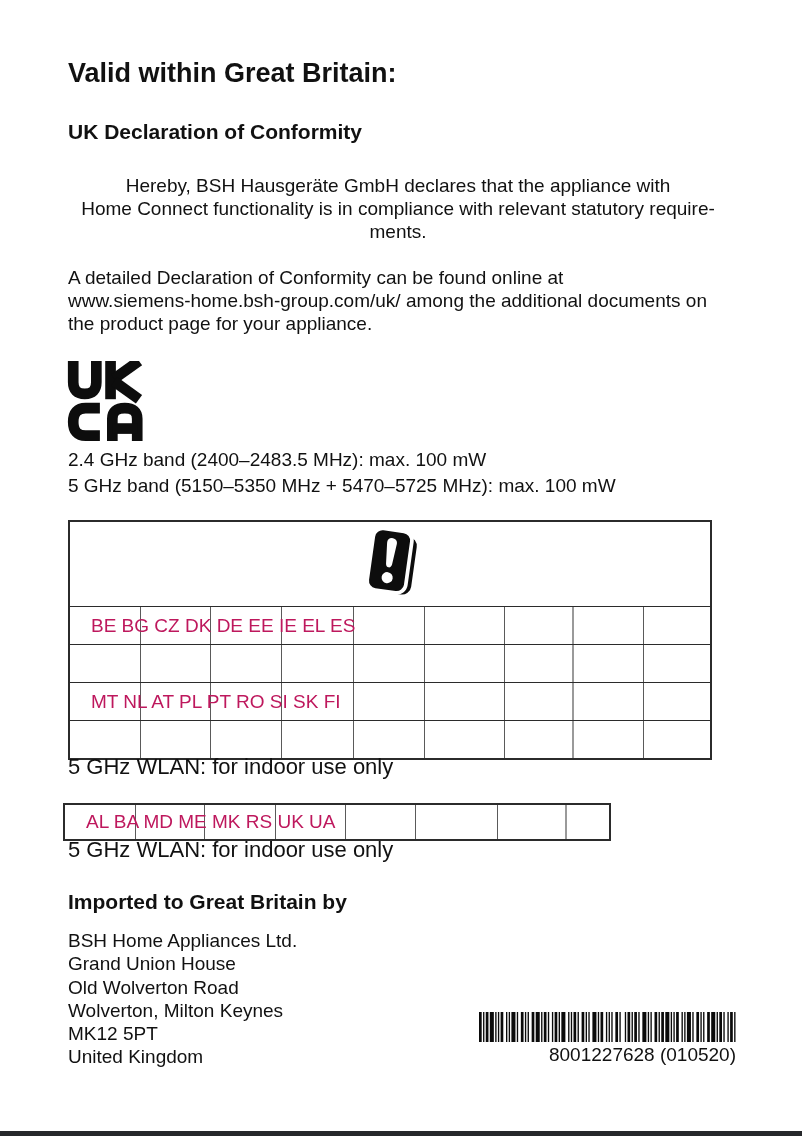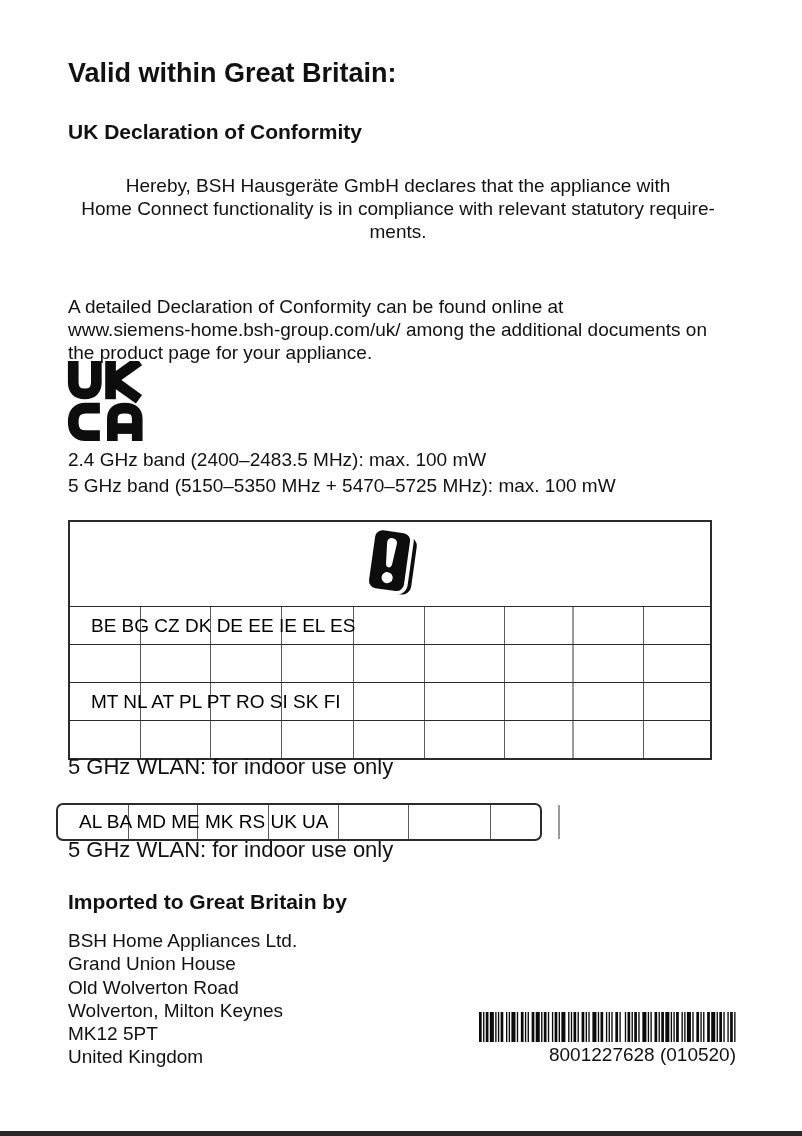--- a/index.html
+++ b/index.html
@@ -11,37 +11,37 @@
     color:#111;
     overflow:hidden;
   }
   .abs{position:absolute;}
   .ml{white-space:pre-line;}
   .title{left:68px;top:58px;font-size:27px;font-weight:bold;line-height:30px;}
   .h2{font-size:21px;font-weight:bold;line-height:24px;}
   .decl-h{left:68px;top:120px;}
   .body-text{font-size:19px;line-height:23.2px;}
   .p1{left:68px;top:174px;width:660px;text-align:center;}
-  .p2{left:68px;top:266px;width:660px;margin-top:29px;}
+  .p2{left:68px;top:266px;width:660px;}
   .ukca{left:66px;top:361px;}
   .freq{left:68px;top:447px;width:660px;font-size:19px;line-height:25.5px;}
   
   .ctable{background:#fff;border:2px solid #2b2b2b;box-sizing:border-box;}
   .t1{left:68px;top:520px;width:644px;}
-  .t2{left:56px;top:803px;width:486px;border-radius:7px;}
+  .t2{left:63px;top:803px;width:548px;}
   .thead{height:84px;display:flex;align-items:center;justify-content:center;}
   .trow{position:relative;height:37px;border-top:1.5px solid #2b2b2b;}
   .trow.single{height:34px;border-top:none;}
   .cells{position:absolute;inset:0;display:flex;}
   .cell{height:100%;box-sizing:border-box;border-right:1px solid #5a5a5a;}
   .cell.gray{border-right:2px solid #9a9a9a;}
   .cell:last-child{border-right:none;}
   .rowtext{
     position:absolute;left:21px;top:50%;transform:translateY(-50%);
-    white-space:nowrap;font-size:19px;z-index:2;color:#000000;
+    white-space:nowrap;font-size:19px;z-index:2;color:#be185d;
   }
   .caption{font-size:22px;line-height:22px;}
   .cap1{left:68px;top:756px;}
   .cap2{left:68px;top:839px;}
   .imp-h{left:68px;top:890px;}
   .addr{left:68px;top:929px;font-size:19px;line-height:23.3px;}
   .barcode-wrap{left:479px;top:1012px;width:257px;height:30px;}
   .barcode-num{left:479px;top:1044px;width:257px;text-align:right;font-size:19px;line-height:22px;}
   .footer-bar{left:0;bottom:0;width:802px;height:5px;background:#26282b;}
 </style>

